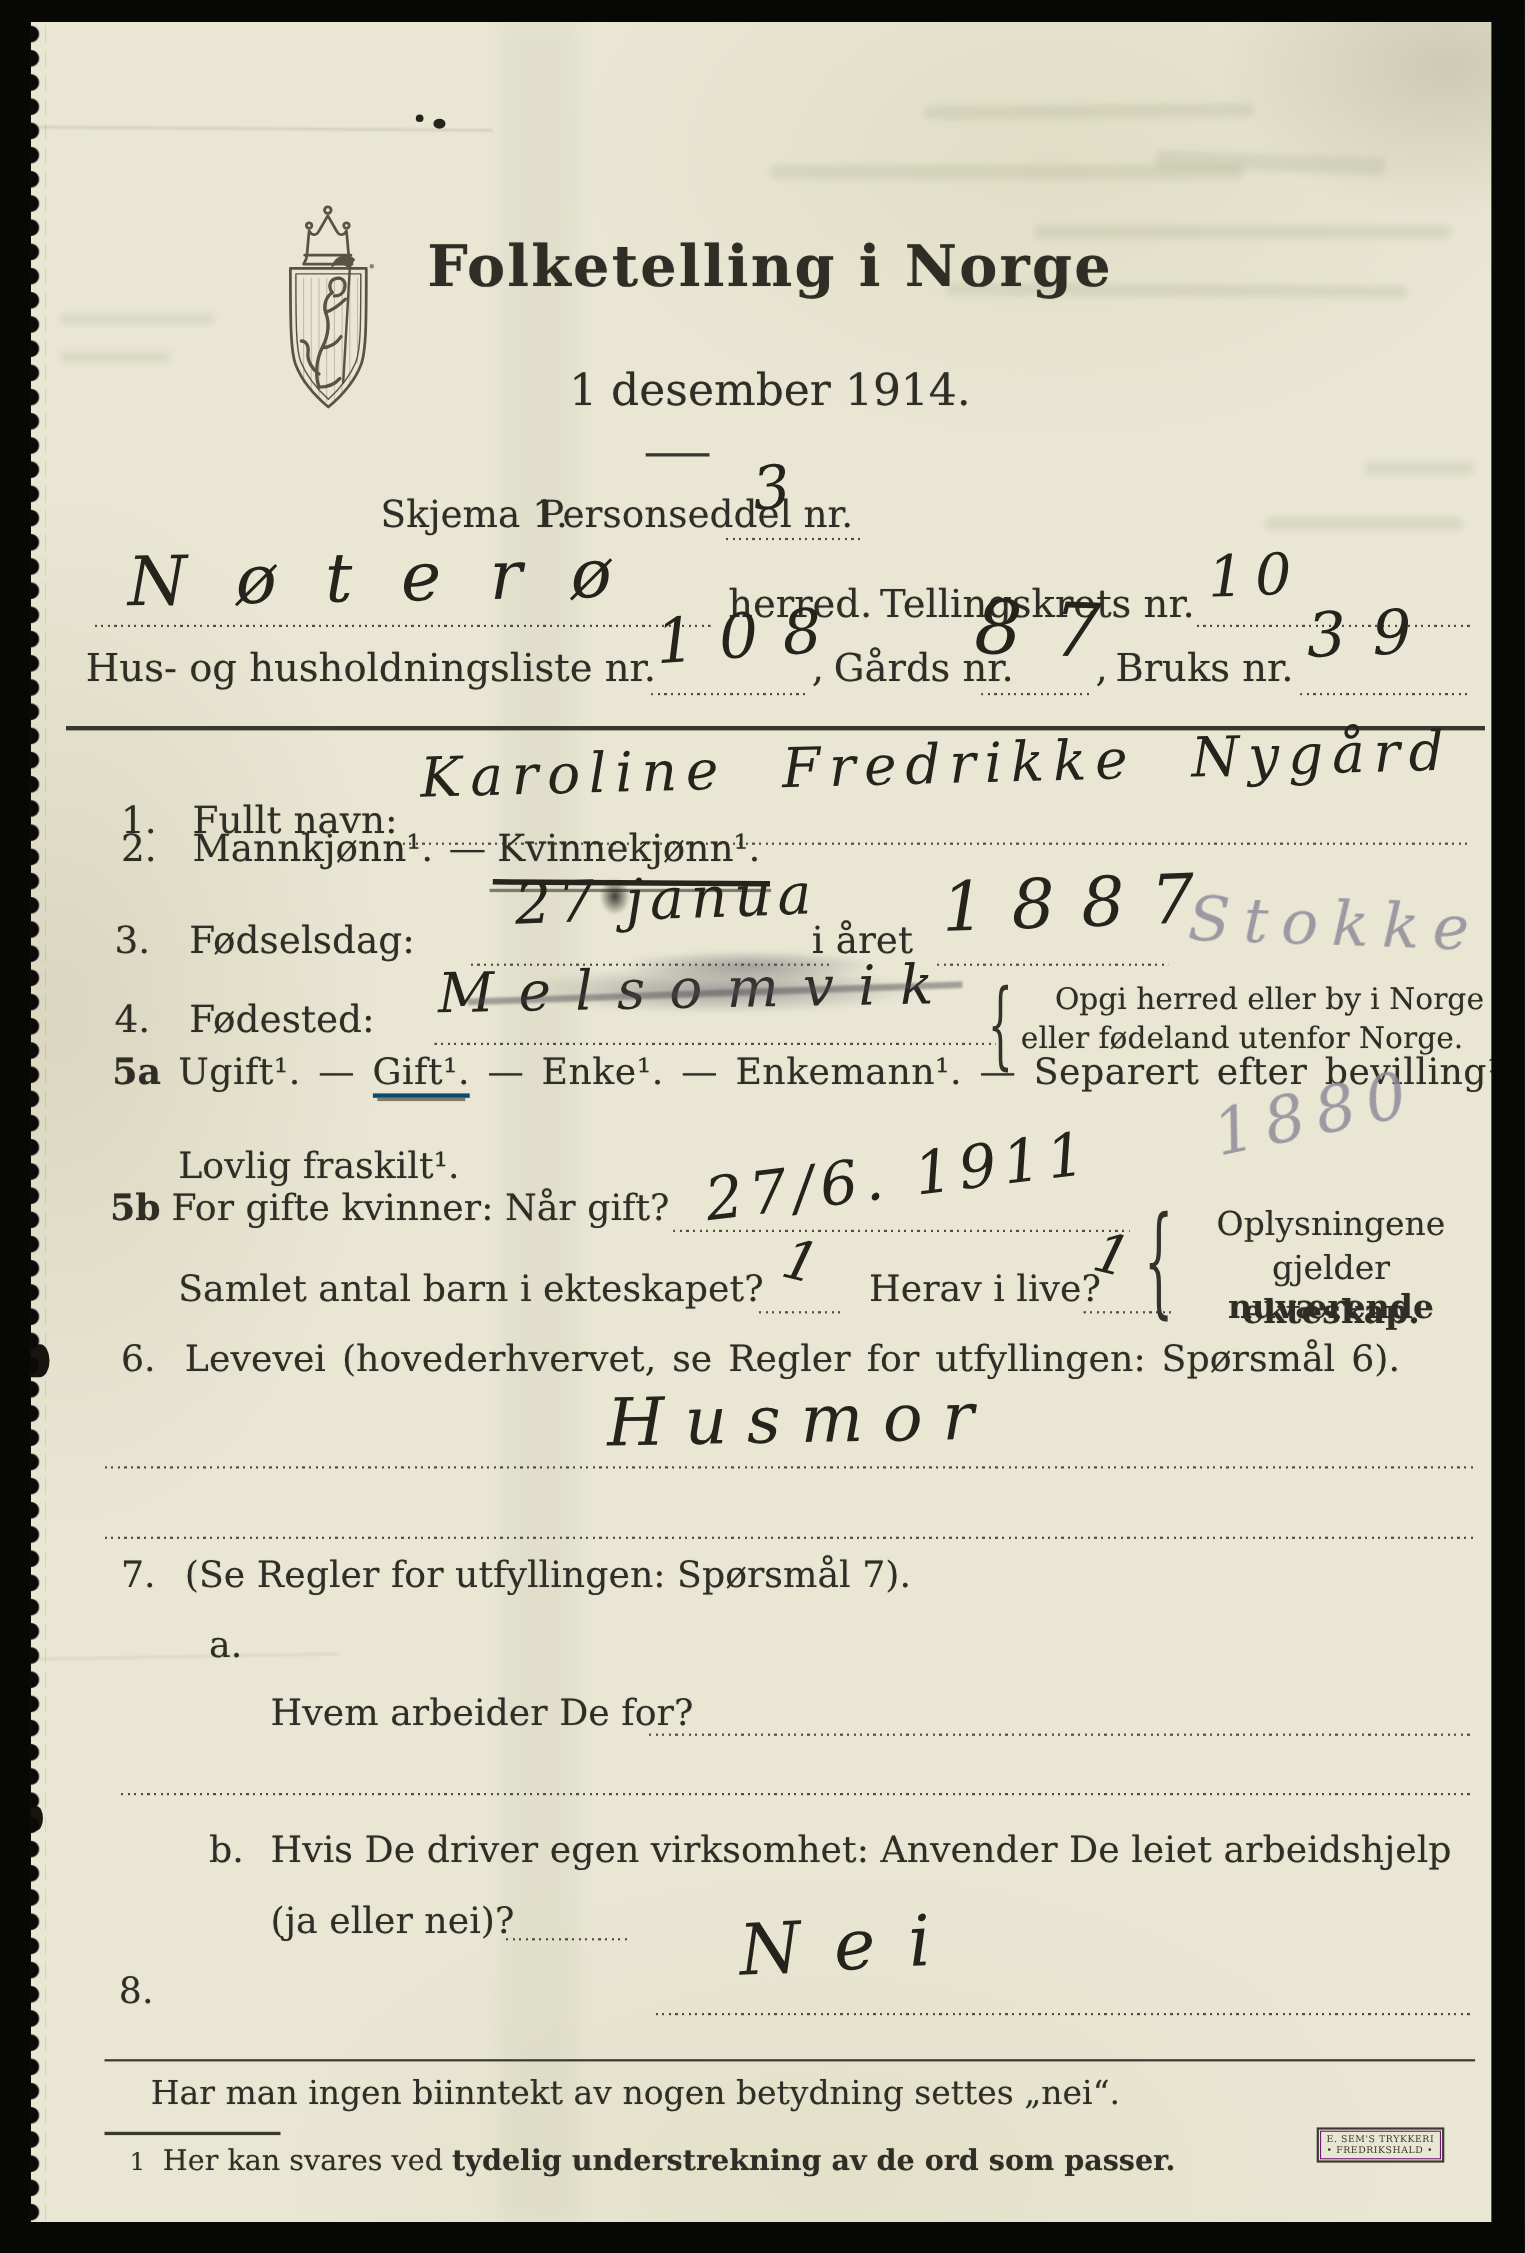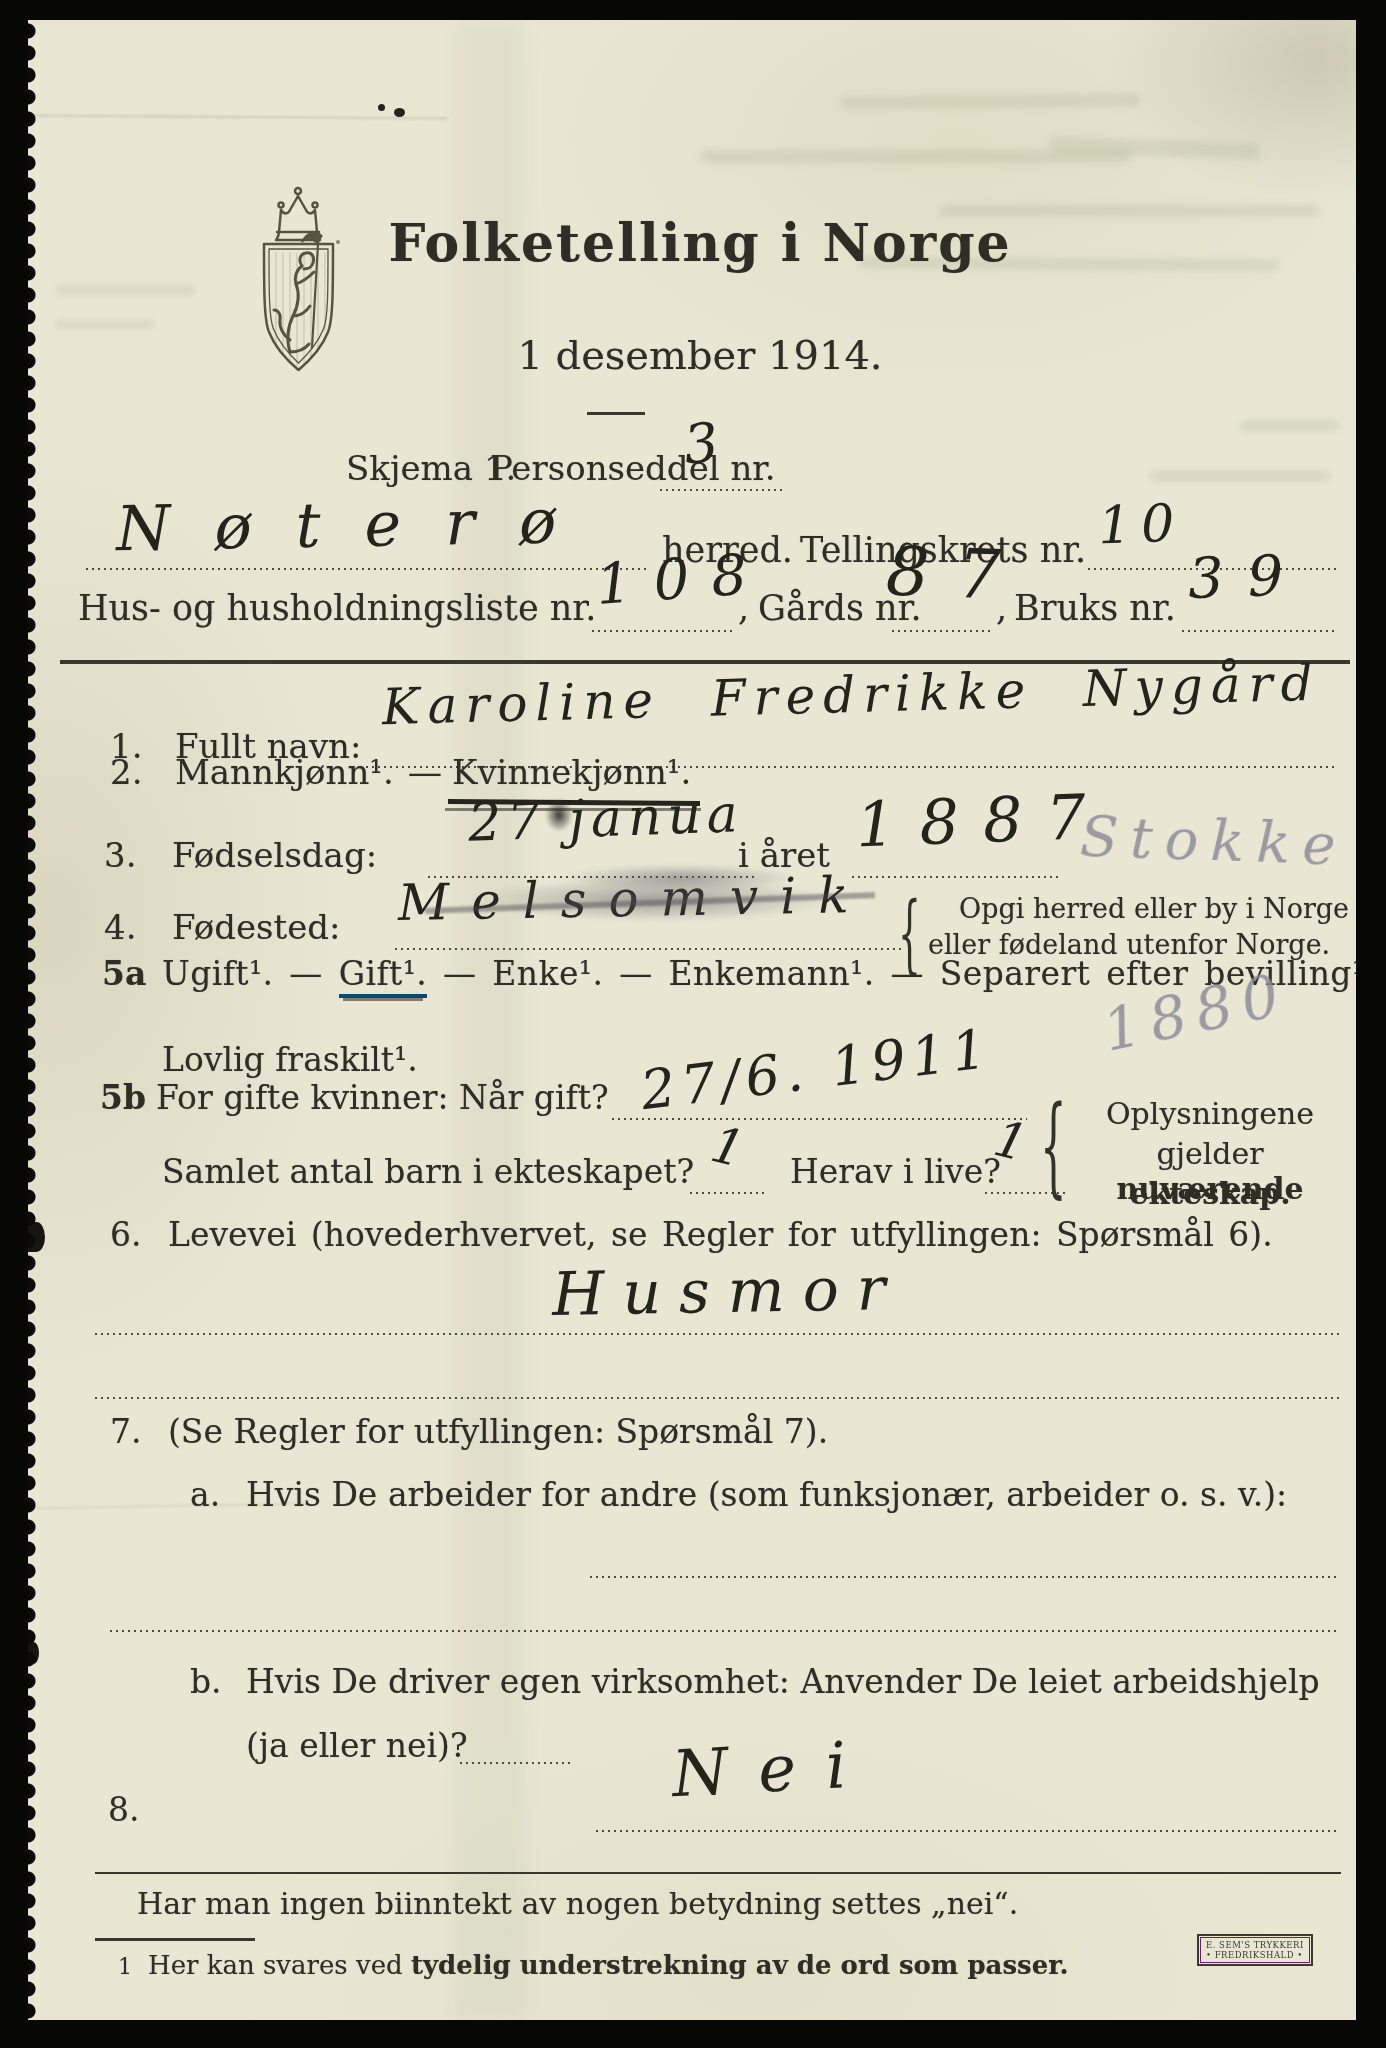--- a/index.html
+++ b/index.html
@@ -173,21 +173,21 @@
 
   <div class="print" style="left:110px;top:1215px;font-size:33px;">6.</div>
   <div class="print" style="left:168px;top:1215px;font-size:33px;word-spacing:4px;">Levevei (hovederhvervet, se Regler for utfyllingen:  Spørsmål 6).</div>
   <div class="hand" style="left:552px;top:1256px;font-size:60px;letter-spacing:18px;transform:rotate(-1deg);">Husmor</div>
   <div class="dotl" style="left:95px;top:1333px;width:1245px;"></div>
   <div class="dotl" style="left:95px;top:1397px;width:1245px;"></div>
 
   <div class="print" style="left:110px;top:1412px;font-size:33px;">7.</div>
   <div class="print" style="left:168px;top:1412px;font-size:33px;">(Se Regler for utfyllingen:  Spørsmål 7).</div>
   <div class="print" style="left:190px;top:1475px;font-size:33px;">a.</div>
-  <div class="print" style="left:246px;top:1475px;font-size:33px;">Hvis De arbeider for andre (som funksjonær, arbeider o. s. v.):</div>
+  <div class="print" style="left:246px;top:1537px;font-size:33px;">Hvem arbeider De for?</div>
   <div class="dotl" style="left:590px;top:1576px;width:748px;"></div>
   <div class="dotl" style="left:110px;top:1630px;width:1228px;"></div>
   <div class="print" style="left:190px;top:1662px;font-size:33px;">b.</div>
   <div class="print" style="left:246px;top:1662px;font-size:33px;">Hvis De driver egen virksomhet:  Anvender De leiet arbeidshjelp</div>
   <div class="print" style="left:246px;top:1726px;font-size:33px;">(ja eller nei)?</div>
   <div class="dotl" style="left:460px;top:1762px;width:110px;"></div>
 
   <div class="print" style="left:108px;top:1790px;font-size:33px;">8.</div>
   <div class="dotl" style="left:596px;top:1830px;width:742px;"></div>
   <div class="hand" style="left:672px;top:1732px;font-size:64px;letter-spacing:30px;transform:rotate(-3deg);">Nei</div>

